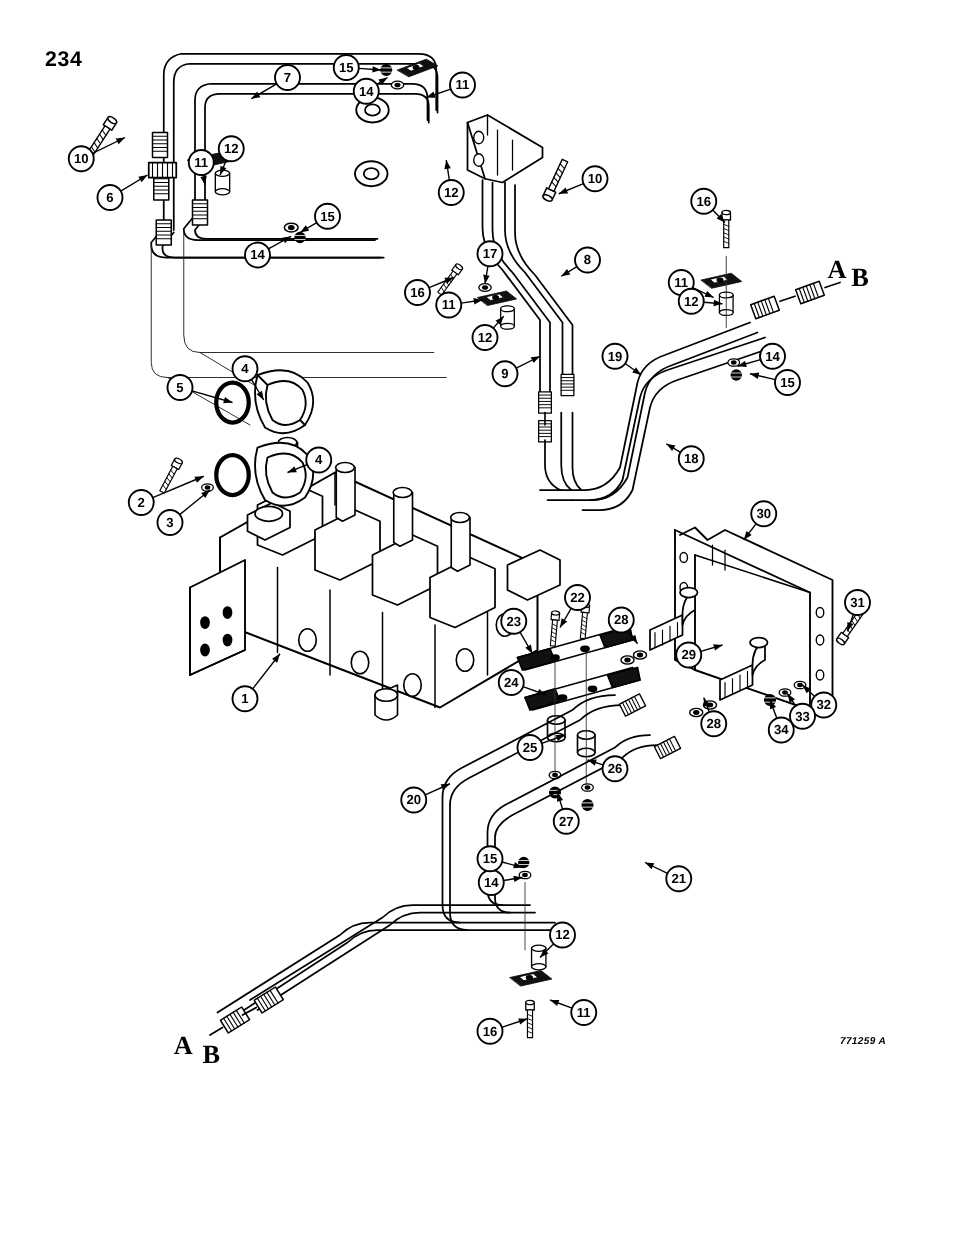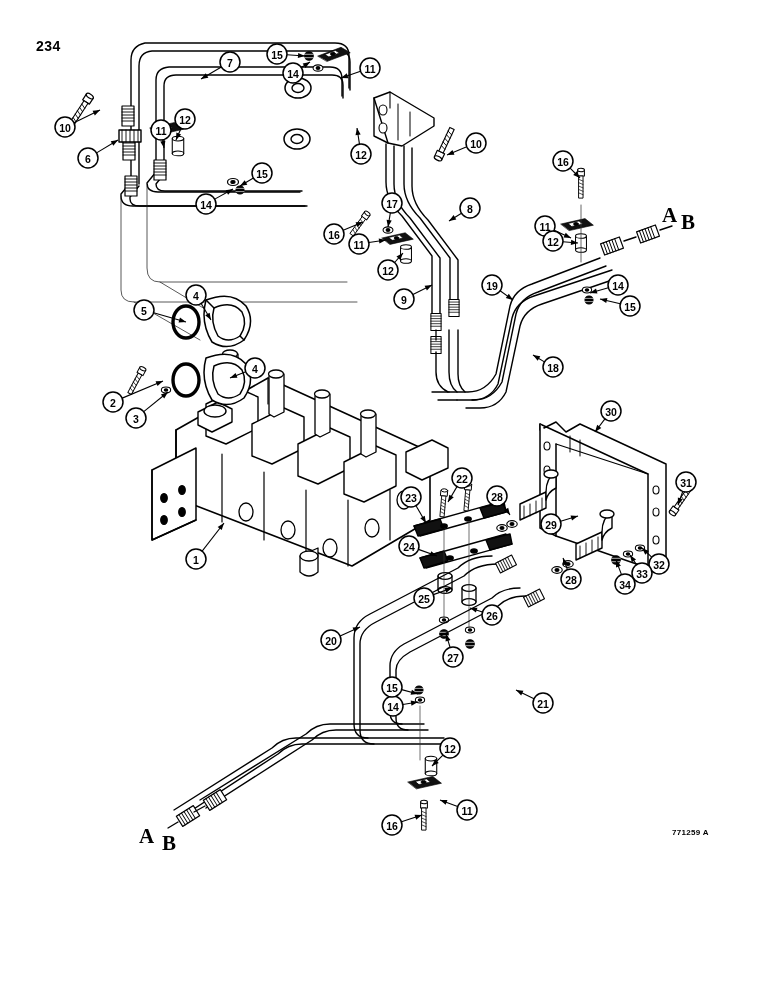--- a/index.html
+++ b/index.html
@@ -1,22 +1,22 @@
 <!DOCTYPE html>
 <html><head>
 <meta charset="utf-8">
 <style>
   html,body{margin:0;padding:0;background:#ffffff;}
   body{width:772px;height:1000px;position:relative;overflow:hidden;
        font-family:"Liberation Sans", sans-serif;color:#000;}
   #sheet{position:absolute;left:0;top:0;width:772px;height:1000px;background:#fff;}
-  #page-number{position:absolute;left:36px;top:38px;font-size:14px;font-weight:bold;
+  #page-number{position:absolute;left:36px;top:38px;font-size:17px;font-weight:bold;
                letter-spacing:0.5px;font-family:"Liberation Sans", sans-serif;}
   #drawing-number{position:absolute;left:672px;top:828px;font-size:8px;font-weight:bold;
-                  letter-spacing:0.3px;font-family:"Liberation Sans", sans-serif;}
+                  letter-spacing:0.3px;font-family:"Liberation Sans", sans-serif;font-style:italic;}
   .port-label{position:absolute;font-size:21px;font-weight:bold;
               font-family:"Liberation Serif", serif;line-height:1;}
   svg{position:absolute;left:0;top:0;}
   .callout-txt{font-family:"Liberation Sans", sans-serif;font-size:10.5px;font-weight:bold;
                text-anchor:middle;dominant-baseline:central;}
 </style>
 </head>
 <body>
 
 <div id="sheet">

